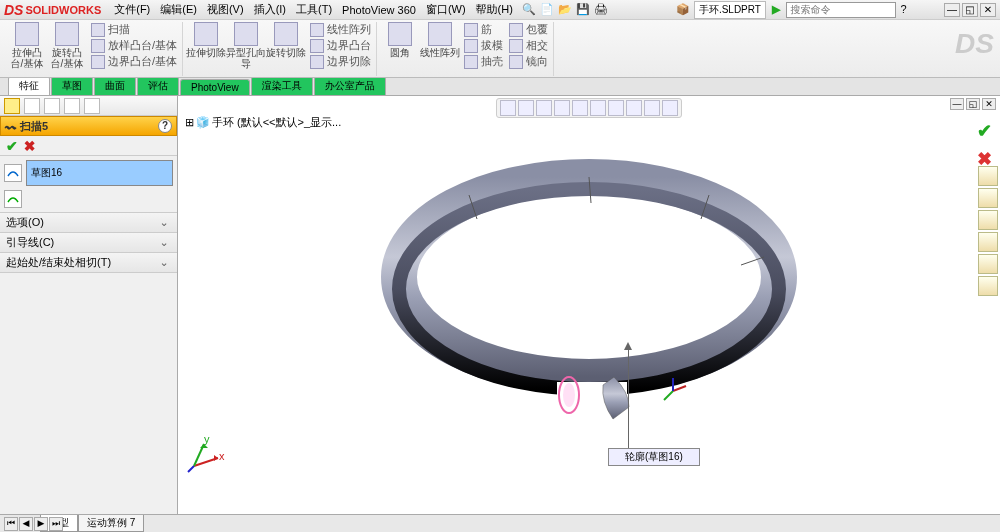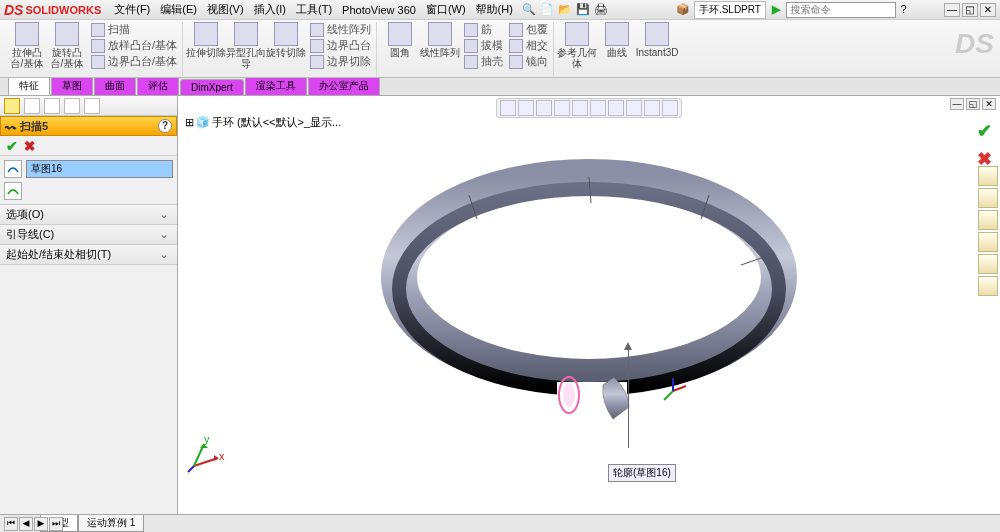--- a/index.html
+++ b/index.html
@@ -23,21 +23,21 @@
 .ribbon-big { display: flex; flex-direction: column; align-items: center; width: 40px; }
 .ribbon-big .ic { width: 24px; height: 24px; background: #dde; border: 1px solid #99b; }
 .ribbon-big .lbl { font-size: 10px; color: #444; text-align: center; line-height: 11px; margin-top: 1px; }
 .ribbon-small-col { display: flex; flex-direction: column; gap: 1px; }
 .ribbon-small { display: flex; align-items: center; gap: 3px; font-size: 10px; color: #555; padding: 0 2px; }
 .ribbon-small .sic { width: 14px; height: 14px; background: #dde; border: 1px solid #99b; }
 .ds-logo-r { position: absolute; right: 6px; top: 8px; font-size: 28px; font-style: italic; color: #ccc; font-weight: bold; }
 
 
 .tabstrip { height: 18px; background: #e4e4e4; border-bottom: 1px solid #aaa; display: flex; align-items: flex-end; padding-left: 8px; }
-.tab { padding: 2px 10px; border: 1px solid #aaa; border-bottom: none; background: #d946ef; font-size: 10px; margin-right: 1px; border-radius: 3px 3px 0 0; }
+.tab { padding: 2px 10px; border: 1px solid #aaa; border-bottom: none; background: #22c55e; font-size: 10px; margin-right: 1px; border-radius: 3px 3px 0 0; }
 .tab.active { background: #fff; }
 
 
 .main { display: flex; height: 418px; }
 
 
 .left-panel { width: 178px; background: #f0f0f0; border-right: 1px solid #aaa; display: flex; flex-direction: column; }
 .lp-icons { height: 20px; background: linear-gradient(#fafafa,#e8e8e8); display: flex; align-items: center; padding: 0 4px; gap: 4px; border-bottom: 1px solid #ccc; }
 .lp-icons .lpi { width: 16px; height: 16px; border: 1px solid #bbb; background: #fff; }
 .lp-icons .lpi.sel { background: #fe8; border-color: #c90; }
@@ -48,21 +48,21 @@
 .pm-check { color: #2a2; font-size: 14px; font-weight: bold; }
 .pm-x { color: #c22; font-size: 14px; font-weight: bold; }
 
 .pm-section { border-bottom: 1px solid #ccc; }
 .pm-section-hdr { background: linear-gradient(#f4f4f4,#e6e6e6); padding: 2px 6px; display: flex; align-items: center; justify-content: space-between; font-size: 11px; }
 .pm-section-hdr .chev { width: 14px; height: 14px; text-align: center; color: #666; }
 .pm-section-body { padding: 4px; display: flex; flex-direction: column; gap: 4px; }
 .pm-row { display: flex; align-items: center; gap: 4px; }
 .pm-row .curve { width: 18px; height: 18px; border: 1px solid #aaa; background: #fff; display: flex; align-items: center; justify-content: center; }
 .pm-row .curve.green svg path { stroke: #0a0; }
-.pm-field { flex: 1; border: 1px solid #888; height: 18px; padding: 0 4px; display: flex; align-items: center; font-size: 10px; }
+.pm-field { flex: 1; border: 1px solid #888; height: 26px; padding: 0 4px; display: flex; align-items: center; font-size: 10px; }
 .pm-field.sel { background: #9cf; }
 .pm-field .sw { width: 12px; height: 12px; background: #fbd; border: 1px solid #c89; margin-right: 4px; }
 
 
 .viewport { flex: 1; background: #fff; position: relative; overflow: hidden; }
 .vp-toolbar { position: absolute; top: 2px; left: 50%; transform: translateX(-50%); display: flex; gap: 2px; background: rgba(240,240,240,0.8); padding: 1px 3px; border: 1px solid #ccc; border-radius: 3px; }
 .vp-toolbar .vti { width: 16px; height: 16px; background: #eef; border: 1px solid #bbc; }
 .vp-mdi { position: absolute; top: 2px; right: 4px; display: flex; gap: 2px; }
 .vp-mdi .mb { width: 14px; height: 12px; border: 1px solid #aaa; background: #eee; font-size: 9px; text-align: center; }
 .breadcrumb { position: absolute; top: 18px; left: 4px; font-size: 10px; display: flex; align-items: center; gap: 2px; background: rgba(255,255,255,0.7); padding: 1px 3px; }
@@ -72,21 +72,21 @@
 .ci.ok { color: #2a2; }
 .ci.no { color: #d33; }
 
 .right-tools { position: absolute; right: 2px; top: 70px; display: flex; flex-direction: column; gap: 2px; }
 .right-tools .rt { width: 20px; height: 20px; border: 1px solid #bb8; background: linear-gradient(#ffe,#eda); }
 
 .triad { position: absolute; left: 8px; bottom: 40px; width: 40px; height: 40px; }
 
 .model-ring { position: absolute; left: 50%; top: 48%; transform: translate(-50%,-50%); }
 
-.callout { position: absolute; left: 430px; bottom: 32px; border: 1px solid #888; background: #eef; padding: 1px 4px; font-size: 10px; }
+.callout { position: absolute; left: 430px; bottom: 48px; border: 1px solid #888; background: #eef; padding: 1px 16px; font-size: 10px; }
 .callout-line { position: absolute; left: 450px; bottom: 66px; width: 1px; height: 100px; background: #666; }
 .callout-arrow { position: absolute; left: 446px; bottom: 164px; width: 0; height: 0; border-left: 4px solid transparent; border-right: 4px solid transparent; border-bottom: 8px solid #666; }
 
 .triad-center { position: absolute; left: 480px; top: 280px; }
 
 
 .bottom-tabs { height: 18px; background: #e8e8e8; border-top: 1px solid #aaa; display: flex; align-items: center; padding-left: 40px; gap: 0; }
 .btab { border: 1px solid #999; border-top: none; padding: 1px 8px; font-size: 10px; background: #f5f5f5; }
 .btab.active { background: #fff; }
 .bnav { display: flex; gap: 1px; margin-right: 6px; position: absolute; left: 4px; }
@@ -218,45 +218,29 @@
             <span class="sic"></span>
             <span>相交</span>
           </div>
         <div class="ribbon-small">
             <span class="sic"></span>
             <span>镜向</span>
           </div>
       </div>
     </div>
   </div>
-  <div class="ribbon-group" style="border-right:none">
-    <div style="display:flex;">
-      <div class="ribbon-big">
-          <div class="ic"></div>
-          <div class="lbl">参考几何体</div>
-        </div>
-      <div class="ribbon-big">
-          <div class="ic"></div>
-          <div class="lbl">曲线</div>
-        </div>
-      <div class="ribbon-big">
-          <div class="ic"></div>
-          <div class="lbl">Instant3D</div>
-        </div>
-    </div>
-  </div>
   <div class="ds-logo-r">DS</div>
 </div>
 
 <div class="tabstrip">
   <div class="tab active">特征</div>
   <div class="tab">草图</div>
   <div class="tab">曲面</div>
   <div class="tab">评估</div>
-  <div class="tab">DimXpert</div>
+  <div class="tab">PhotoView</div>
   <div class="tab">渲染工具</div>
   <div class="tab">办公室产品</div>
 </div>
 
 <div class="main">
 
   <div class="left-panel">
     <div class="lp-icons">
       <div class="lpi sel"></div>
       <div class="lpi"></div>
@@ -408,14 +392,14 @@
 </div>
 
 <div class="bottom-tabs">
   <div class="bnav">
     <div class="bn">⏮</div>
     <div class="bn">◀</div>
     <div class="bn">▶</div>
     <div class="bn">⏭</div>
   </div>
   <div class="btab active">模型</div>
-  <div class="btab">运动算例 1</div>
+  <div class="btab">运动算例 7</div>
 </div>
 
 </body></html>

